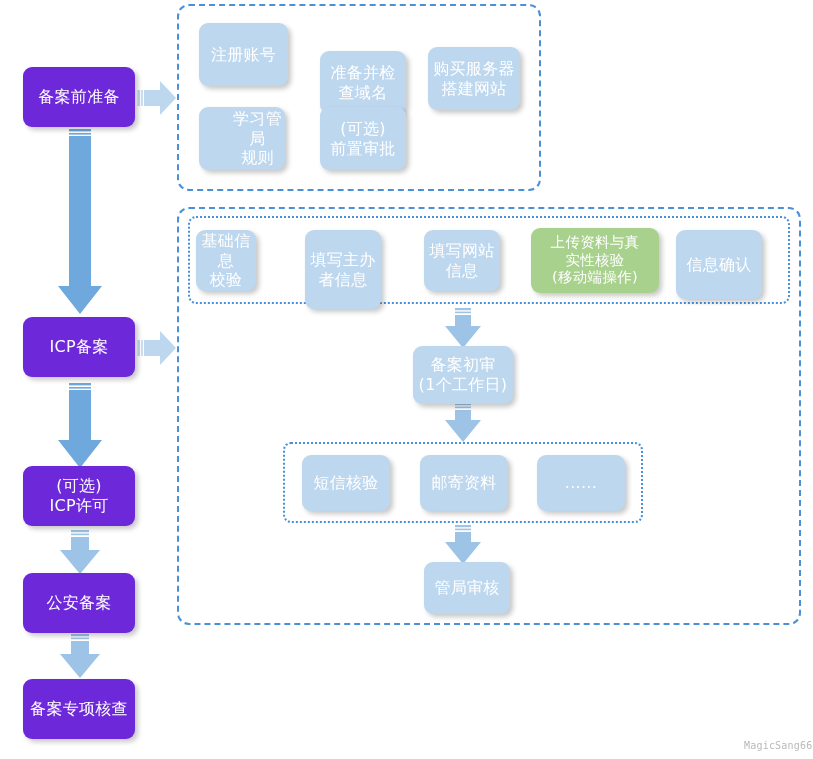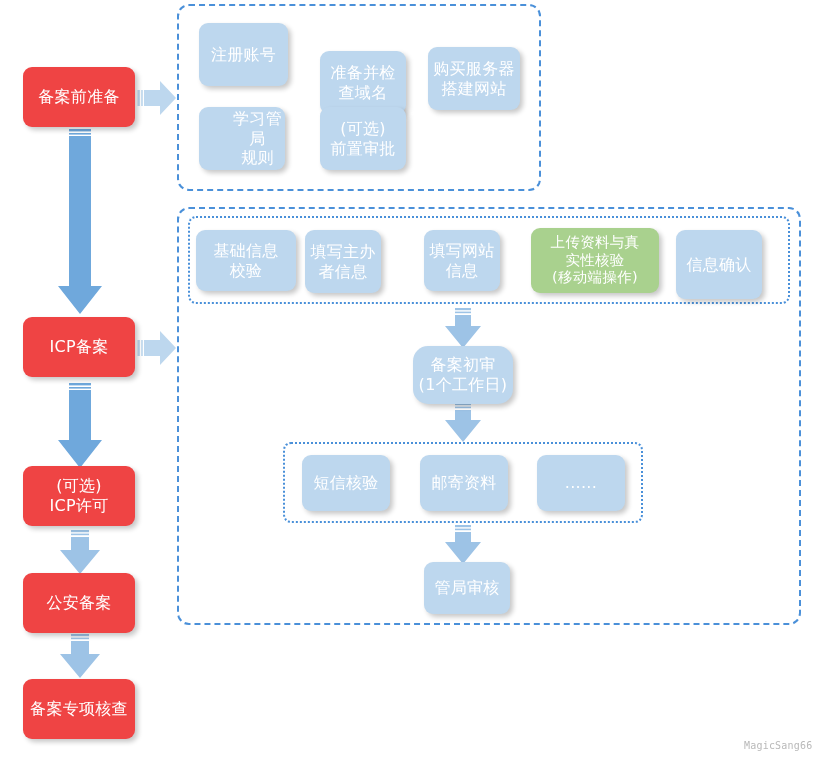--- a/index.html
+++ b/index.html
@@ -29,21 +29,21 @@
     border-radius: 9px;
     color: #ffffff;
     line-height: 1.22;
     white-space: pre-line;
     letter-spacing: 0.3px;
     box-shadow: 3px 3px 5px rgba(0,0,0,0.22);
   }
 
   
   .node.primary {
-    background: #ef4444;
+    background: #6d28d9;
     font-size: 16px;
   }
   
   .node.step {
     background: #BDD7EE;
     font-size: 16px;
   }
   
   .node.green {
     background: #A9D18E;
@@ -182,36 +182,36 @@
 
   <div class="node step" style="left:428px; top:23px; width:92px; height:63px;margin-top:24px;">购买服务器
 搭建网站</div>
 
   <div class="node step" style="left:199px; top:107px; width:86px; height:63px;padding-left:31px;">学习管局
 规则</div>
 
   <div class="node step" style="left:320px; top:107px; width:86px; height:63px;">(可选)
 前置审批</div>
 
-  <div class="node step" style="left:196px; top:230px; width:100px; height:61px;">基础信息
+  <div class="node step" style="left:196px; top:230px; width:60px; height:61px;">基础信息
 校验</div>
 
-  <div class="node step" style="left:305px; top:230px; width:76px; height:63px;">填写主办
+  <div class="node step" style="left:305px; top:230px; width:76px; height:79px;">填写主办
 者信息</div>
 
   <div class="node step" style="left:424px; top:230px; width:76px; height:61px;">填写网站
 信息</div>
 
   <div class="node green" style="left:519px; top:228px; width:128px; height:65px;margin-left:12px;">上传资料与真
 实性核验
 (移动端操作)</div>
 
   <div class="node step" style="left:676px; top:230px; width:86px; height:69px;">信息确认</div>
 
-  <div class="node step" style="left:413px; top:346px; width:100px; height:58px;border-radius:15px;">备案初审
+  <div class="node step" style="left:413px; top:346px; width:100px; height:58px;">备案初审
 (1个工作日)</div>
 
   <div class="node step" style="left:302px; top:455px; width:88px; height:56px;">短信核验</div>
 
   <div class="node step" style="left:420px; top:455px; width:88px; height:56px;">邮寄资料</div>
 
   <div class="node step" style="left:537px; top:455px; width:88px; height:56px;">......</div>
 
   <div class="node step" style="left:424px; top:562px; width:86px; height:52px;">管局审核</div>
 

